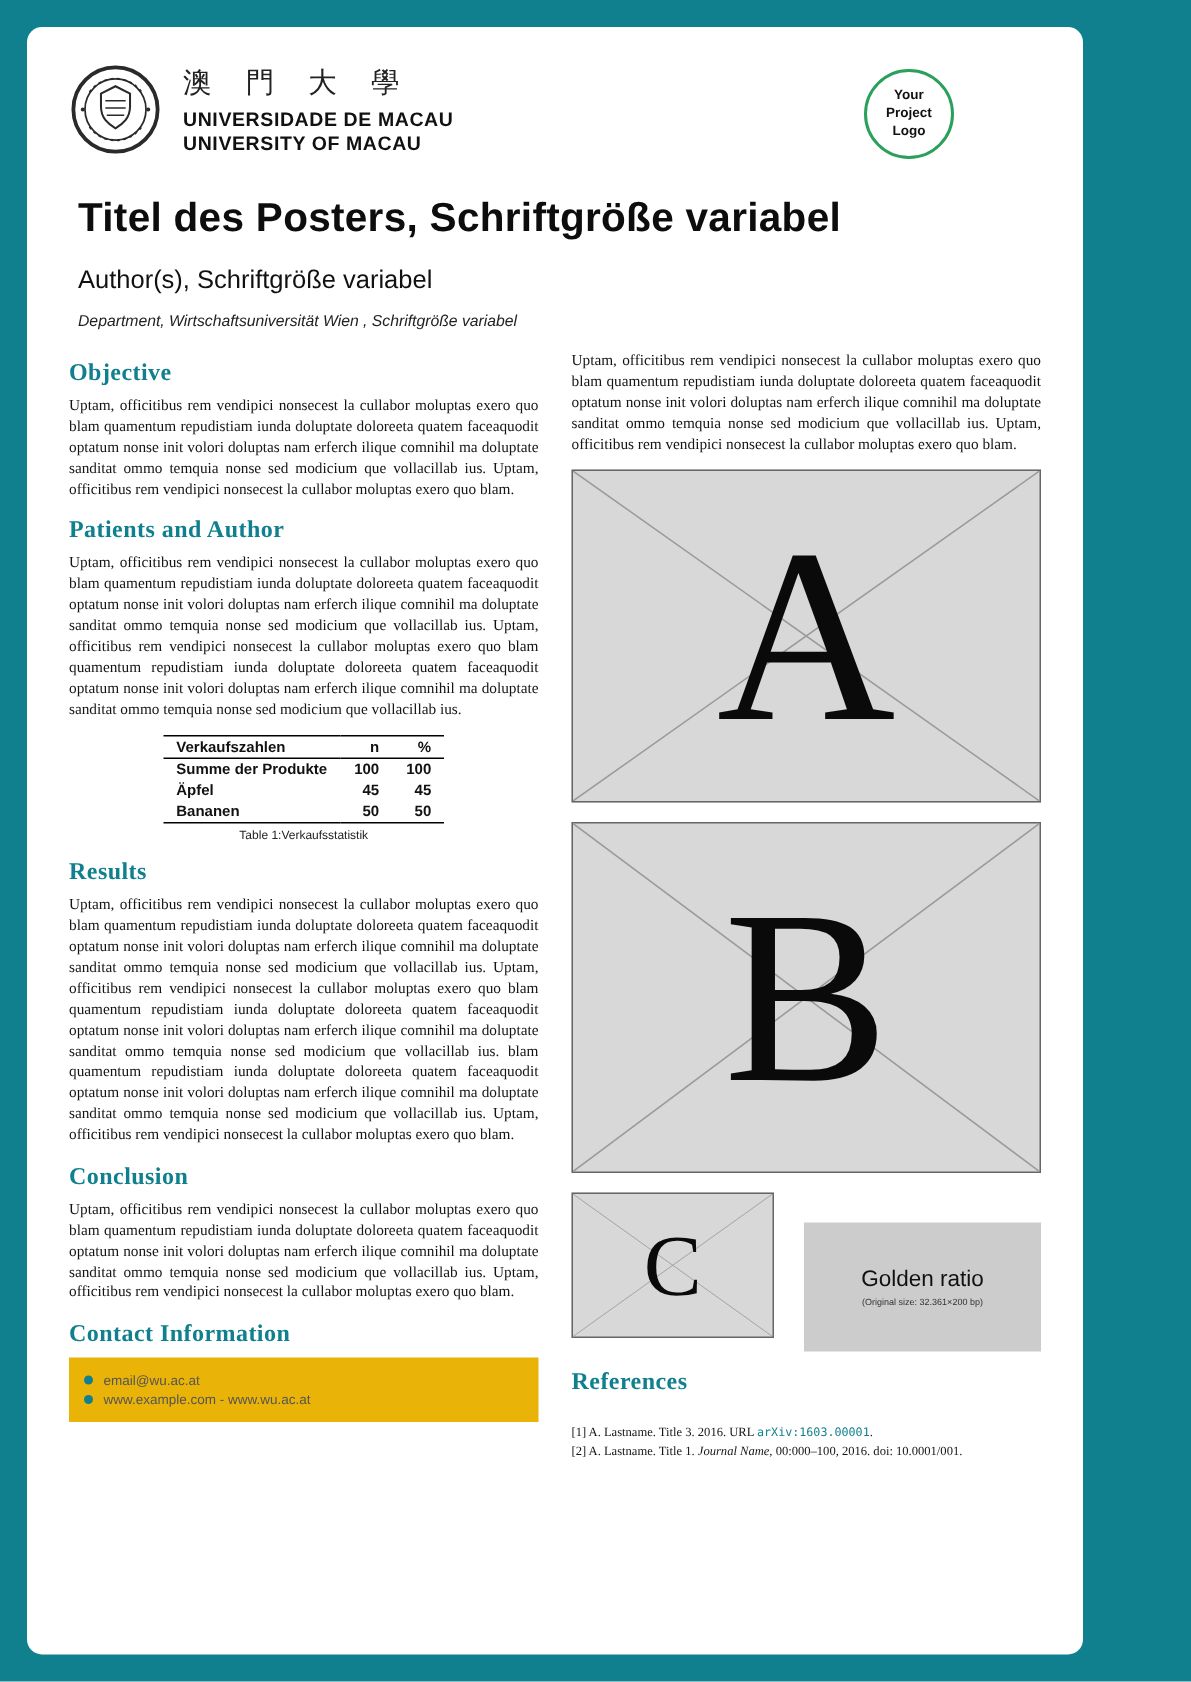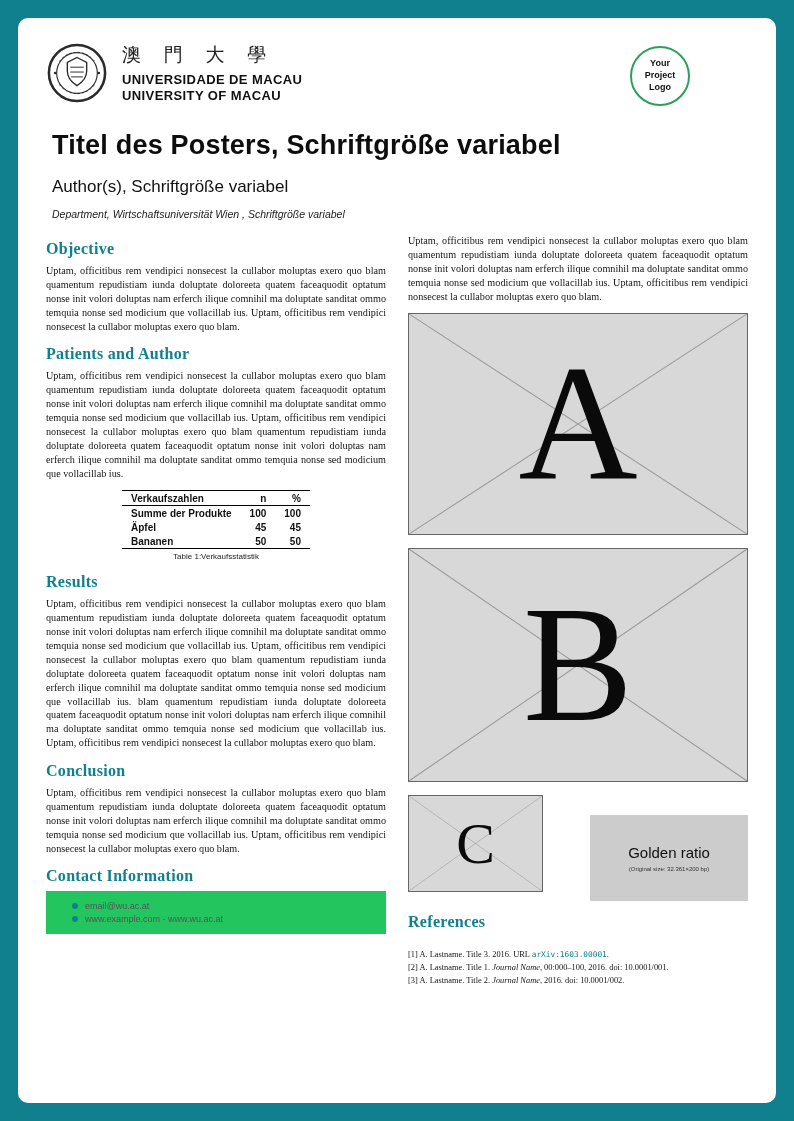--- a/index.html
+++ b/index.html
@@ -5,21 +5,21 @@
   * { margin:0; padding:0; box-sizing:border-box; }
   html,body { width:794px; height:1121px; }
   body {
     background:#11808e;
     font-family:"Liberation Serif", serif;
     position:relative;
     overflow:hidden;
   }
   .poster {
     position:absolute; left:18px; top:18px;
-    width:758px; height:1085px;
+    width:704px; height:1085px;
     background:#ffffff; border-radius:10px;
     padding:24px 28px 18px 28px;
     overflow:hidden;
   }
 
   
   .hdr { display:flex; justify-content:space-between; align-items:flex-start; }
   .brand { display:flex; align-items:center; gap:14px; }
   .seal { width:62px; height:62px; flex:0 0 auto; }
   .brand-text .cn {
@@ -75,21 +75,21 @@
   }
   table.poster-table thead tr { border-bottom:1px solid #000; }
   table.poster-table th, table.poster-table td { padding:1.5px 9px; font-weight:bold; text-align:left; white-space:nowrap; }
   table.poster-table th.num, table.poster-table td.num { text-align:right; }
   .tbl-caption {
     font-family:"Liberation Sans", sans-serif; font-size:8px; color:#222;
     text-align:center; margin-top:3px;
   }
 
   
-  .contact-box { background:#22c55e; padding:7px 26px; margin-top:4px; }
+  .contact-box { background:#eab308; padding:7px 10px; margin-top:4px; }
   .contact-item { display:flex; align-items:center; gap:7px; margin:3px 0; }
   .bullet { width:6px; height:6px; border-radius:50%; background:#11808e; flex:0 0 auto; }
   .contact-item span.txt {
     font-family:"Liberation Sans", sans-serif; font-size:9px; color:#555;
   }
 
   
   .fig {
     position:relative; background:#d8d8d8; border:1px solid #666;
     overflow:hidden;
@@ -240,18 +240,17 @@
         <div class="golden">
           <div class="g-title">Golden ratio</div>
           <div class="g-sub">(Original size: 32.361×200 bp)</div>
         </div>
       </div>
 
       <h2 class="sec">References</h2>
       <div class="refs">
         <p class="ref"><span>[1] A. Lastname. Title 3. 2016. URL </span><span class="mono">arXiv:1603.00001</span><span>.</span></p>
         <p class="ref"><span>[2] A. Lastname. Title 1. </span><span class="ital">Journal Name</span><span>, 00:000–100, 2016. doi: 10.0001/001.</span></p>
-        <p class="ref"><span>[3] A. Lastname. Title 2. </span><span class="ital">Journal Name</span><span>, 2016. doi: 10.0001/002.</span></p>
       </div>
     </div>
 
   </div>
 </div>
 
 </body></html>

